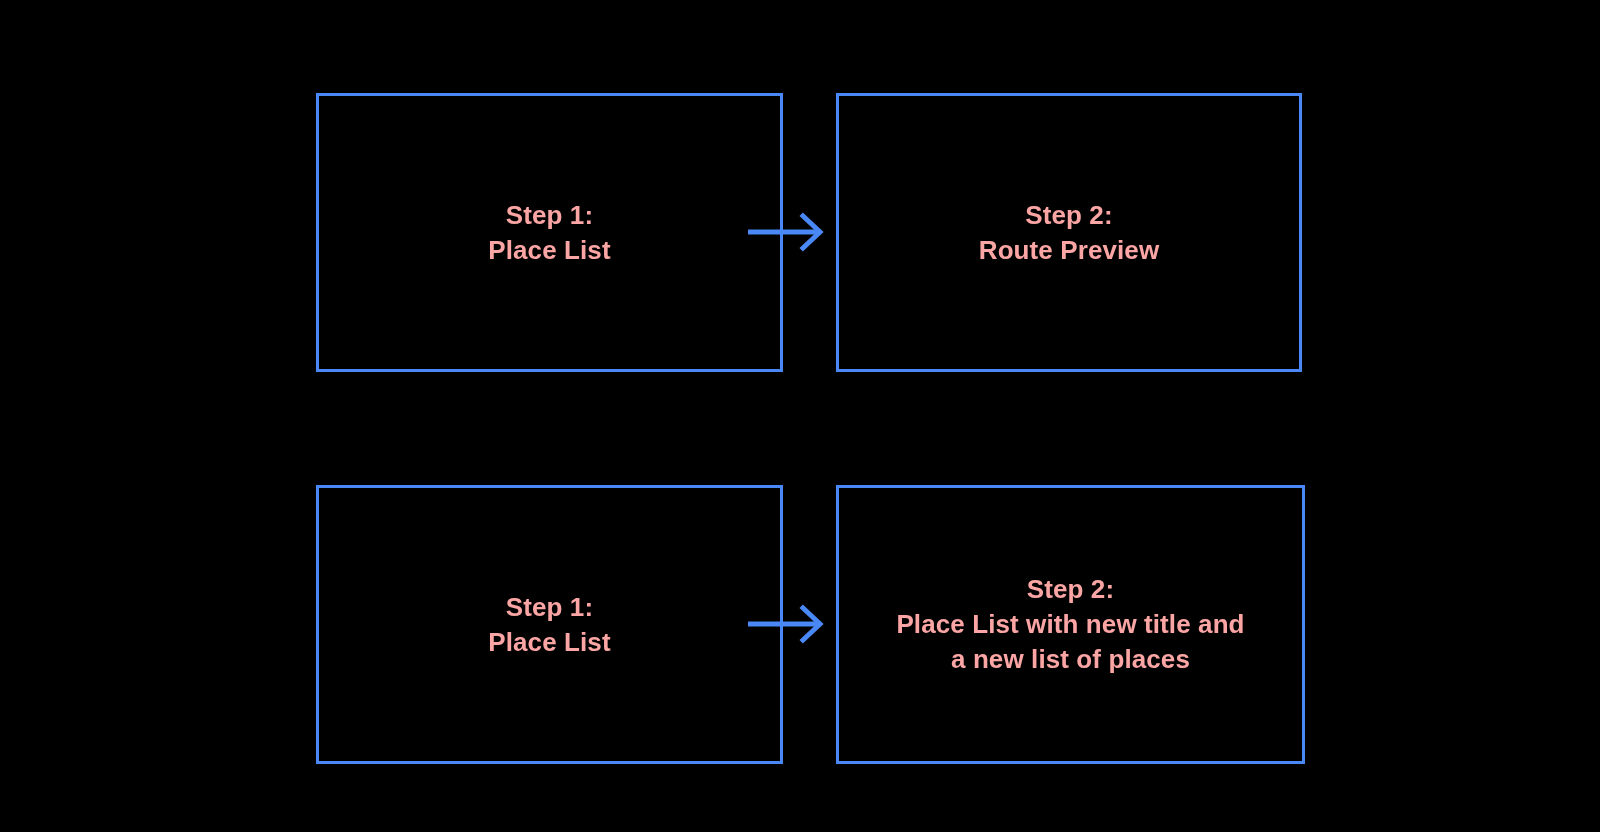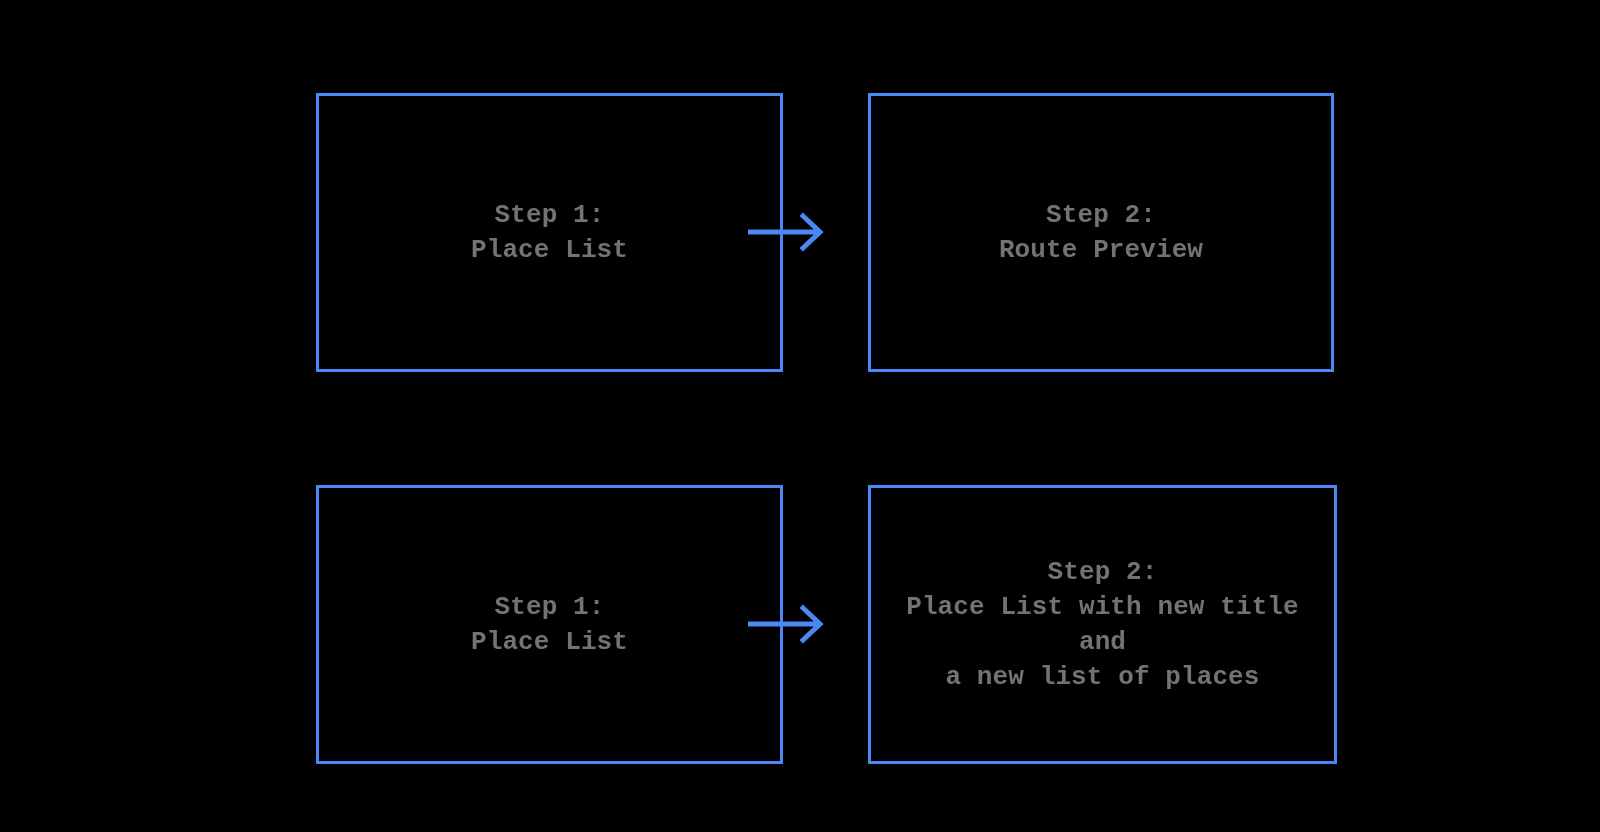--- a/index.html
+++ b/index.html
@@ -39,30 +39,30 @@
     background: transparent;
     display: flex;
     align-items: center;
     justify-content: center;
   }
   .step-box.box-left {
     left: 316px;
     width: 467px;
   }
   .step-box.box-right {
-    left: 868px;
+    left: 836px;
     width: 466px;
   }
   #row-1 .step-box.box-right {
     width: 469px;
   }
 
   .step-label {
-    color: #737373;
-    font-family: Liberation Mono, monospace;
+    color: #fca5a5;
+    font-family: Liberation Sans, sans-serif;
     font-size: 26px;
     font-weight: bold;
     line-height: 35px;
     text-align: center;
     letter-spacing: 0.1px;
     white-space: pre-line;
     padding: 0 8px;
   }
 
   

